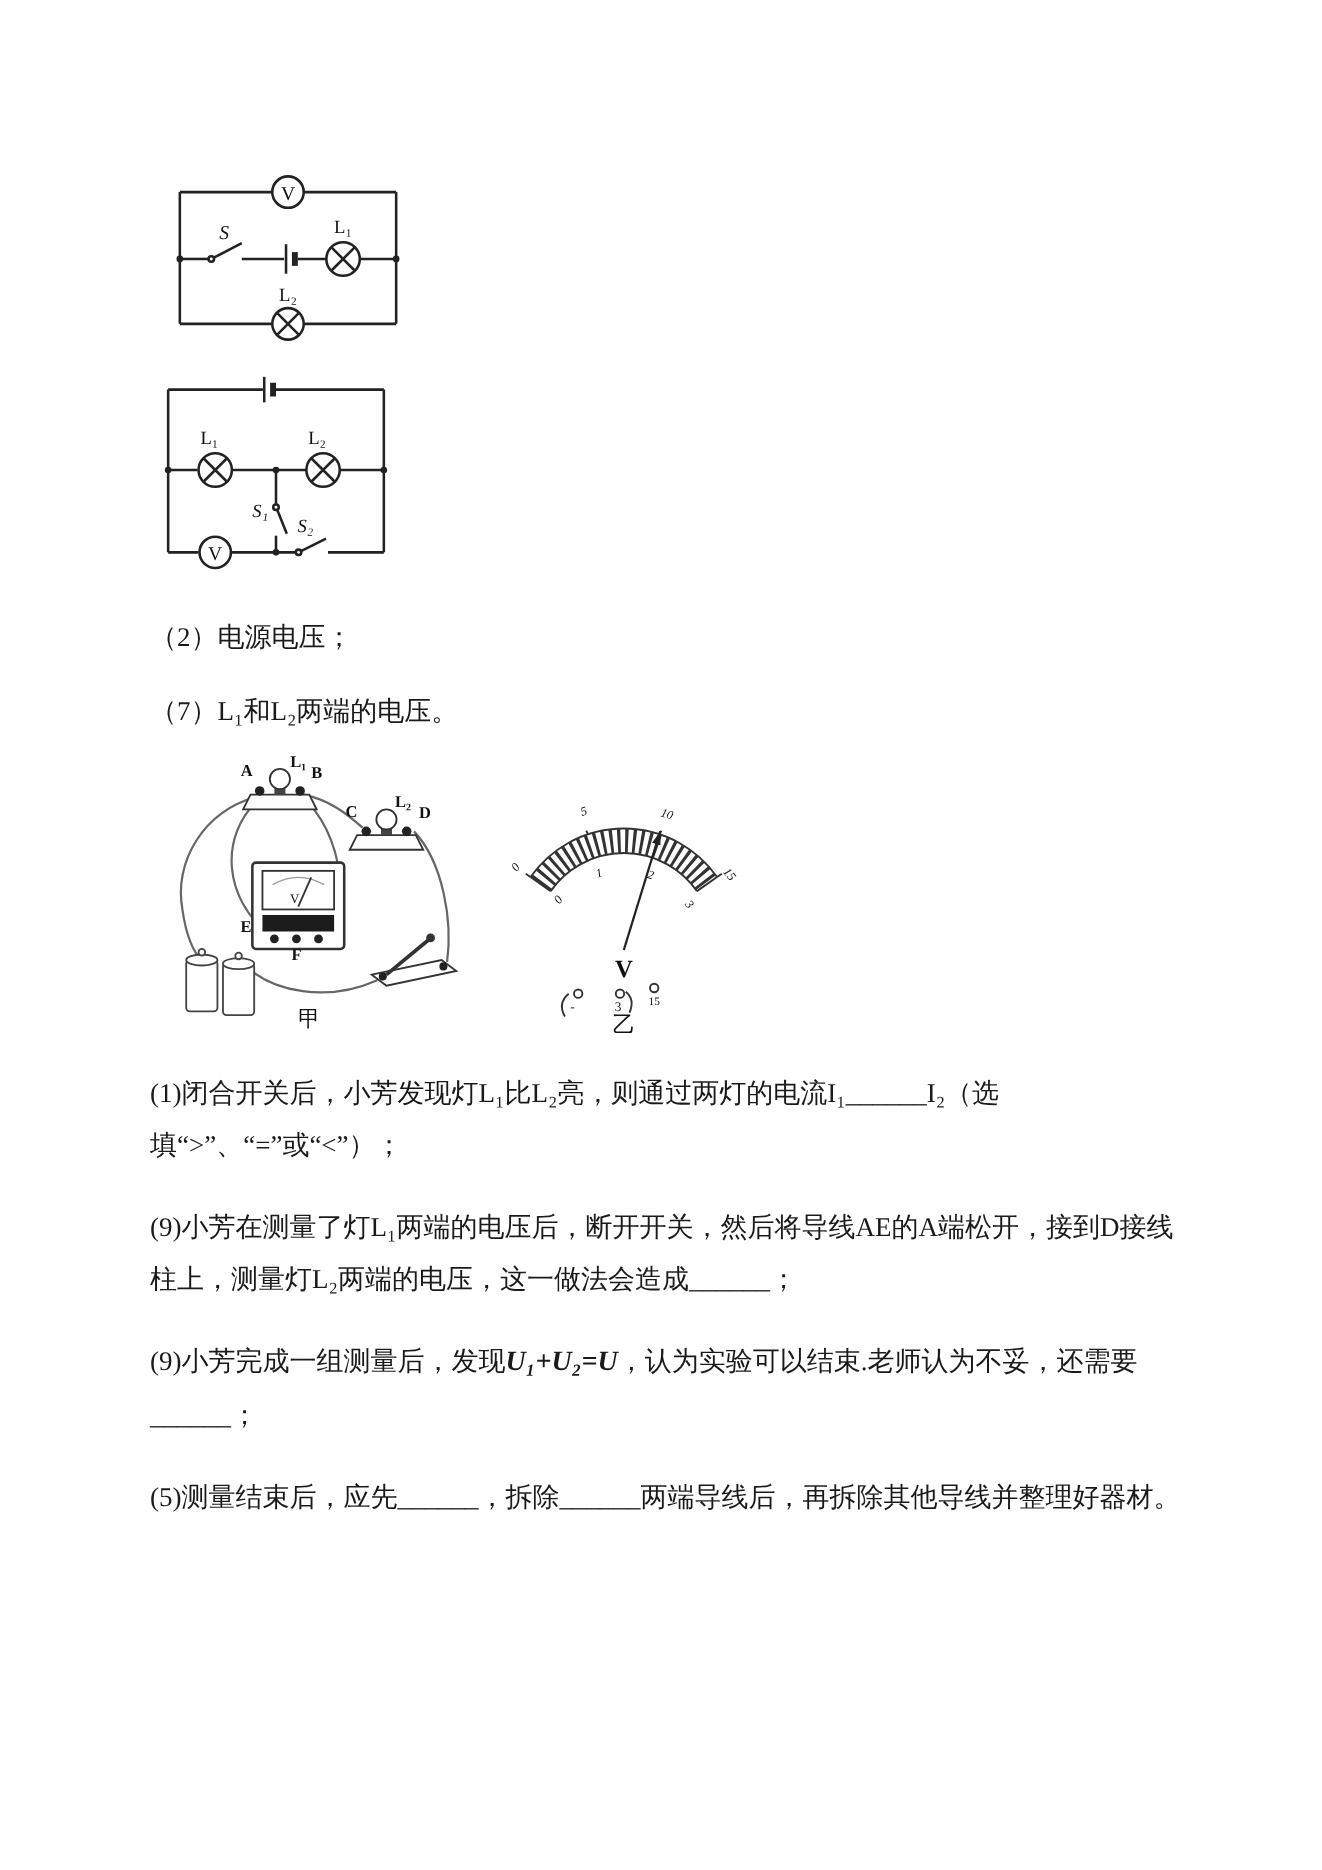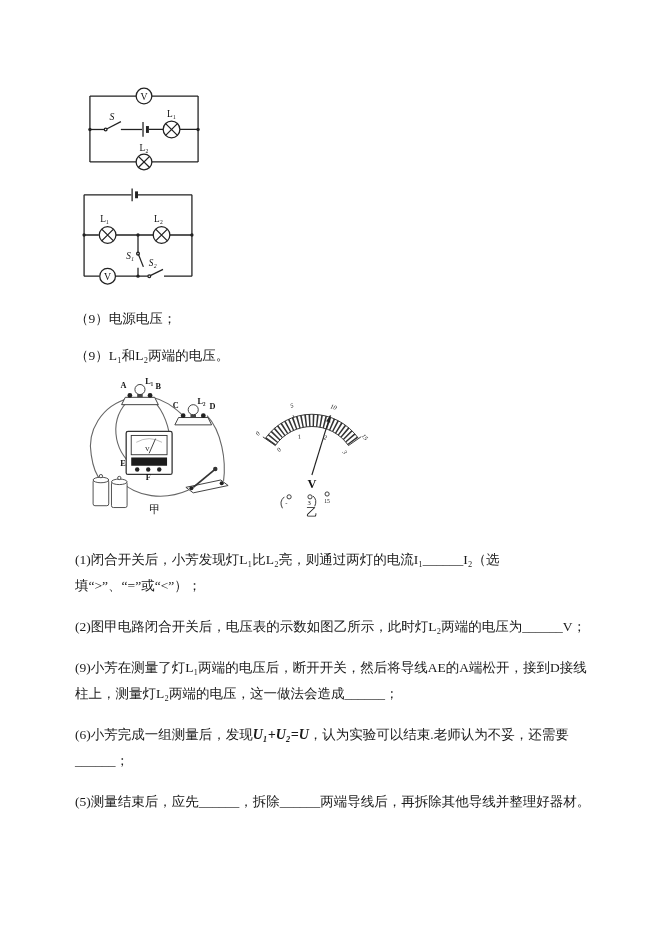--- a/index.html
+++ b/index.html
@@ -6,21 +6,21 @@
   body{width:661px;height:935px;overflow:hidden;position:relative;
        font-family:"Liberation Serif","DejaVu Serif",serif;color:#1a1a1a;}
   .page{padding:0 70px 0 75px;}
   p{margin:0;font-size:13.5px;line-height:26px;}
   .q4{margin-top:13px;}
   .subq{margin-top:0;}
   .subq1{margin-top:21px;}
   .subq2{margin-top:11px;}
   .q5{margin-top:19px;}
   .item{margin-top:15px;}
-  .item-first{margin-top:30px;}
+  .item-first{margin-top:17px;}
   .formula{font-weight:bold;font-style:italic;font-size:14px;}
   .circuit1{display:block;margin:85px 0 0 10px;}
   .circuit2{display:block;margin:13px 0 0 3px;}
   .figures{display:flex;align-items:flex-start;gap:12px;margin:7px 0 0 8px;}
   svg text{fill:#111;}
   .lbl{font-family:"Liberation Serif","DejaVu Serif",serif;}
   .it{font-style:italic;}
   .bold{font-weight:bold;}
 </style>
 </head>
@@ -79,22 +79,22 @@
     <circle cx="116" cy="51" r="1.7" fill="#222"></circle>
     <circle cx="61" cy="51" r="1.7" fill="#222"></circle>
     <circle cx="61" cy="93" r="1.7" fill="#222"></circle>
     <text class="lbl" x="27" y="37.5" font-size="9.5" text-anchor="middle">L₁</text>
     <text class="lbl" x="82" y="37.5" font-size="9.5" text-anchor="middle">L₂</text>
     <text class="lbl it" x="57" y="75" font-size="9.5" text-anchor="end">S₁</text>
     <text class="lbl it" x="76" y="82.5" font-size="9.5" text-anchor="middle">S₂</text>
     <text class="lbl" x="30" y="96.8" font-size="10" text-anchor="middle">V</text>
   </svg>
 
-  <p class="subq subq1">（9）电源电压；</p>
-  <p class="subq subq2">（9）L₁和L₂两端的电压。</p>
+  <p class="subq subq1">（2）电源电压；</p>
+  <p class="subq subq2">（7）L₁和L₂两端的电压。</p>
 
 
   <div class="figures">
 
     <svg width="158" height="140" viewBox="0 0 172 152">
 
       <g stroke="#666" stroke-width="1.2" fill="none">
         <path d="M50,24 C20,32 4,60 9,86 C11,100 15,109 20,114"></path>
         <path d="M51,25 C28,46 32,80 56,99"></path>
         <path d="M75,23 C89,26 98,33 107,41"></path>
@@ -189,18 +189,17 @@
         <path d="M65,137 Q68,130 63,126"></path>
       </g>
       <text class="lbl" x="35" y="136" font-size="7" text-anchor="middle">-</text>
       <text class="lbl" x="59" y="136" font-size="7" text-anchor="middle">3</text>
       <text class="lbl" x="78" y="133" font-size="6" text-anchor="middle">15</text>
       <text x="62" y="147" font-size="12" text-anchor="middle">乙</text>
     </svg>
   </div>
 
   <p class="item item-first">(1)闭合开关后，小芳发现灯L₁比L₂亮，则通过两灯的电流I₁______I₂（选填“&gt;”、“=”或“&lt;”）；</p>
-  <p class="item">(2)图甲电路闭合开关后，电压表的示数如图乙所示，此时灯L₂两端的电压为______V；</p>
   <p class="item">(9)小芳在测量了灯L₁两端的电压后，断开开关，然后将导线AE的A端松开，接到D接线柱上，测量灯L₂两端的电压，这一做法会造成______；</p>
-  <p class="item"><span>(6)小芳完成一组测量后，发现</span><span class="formula">U₁+U₂=U</span><span>，认为实验可以结束.老师认为不妥，还需要______；</span></p>
+  <p class="item"><span>(9)小芳完成一组测量后，发现</span><span class="formula">U₁+U₂=U</span><span>，认为实验可以结束.老师认为不妥，还需要______；</span></p>
   <p class="item">(5)测量结束后，应先______，拆除______两端导线后，再拆除其他导线并整理好器材。</p>
 
 </div>
 
 </body></html>

